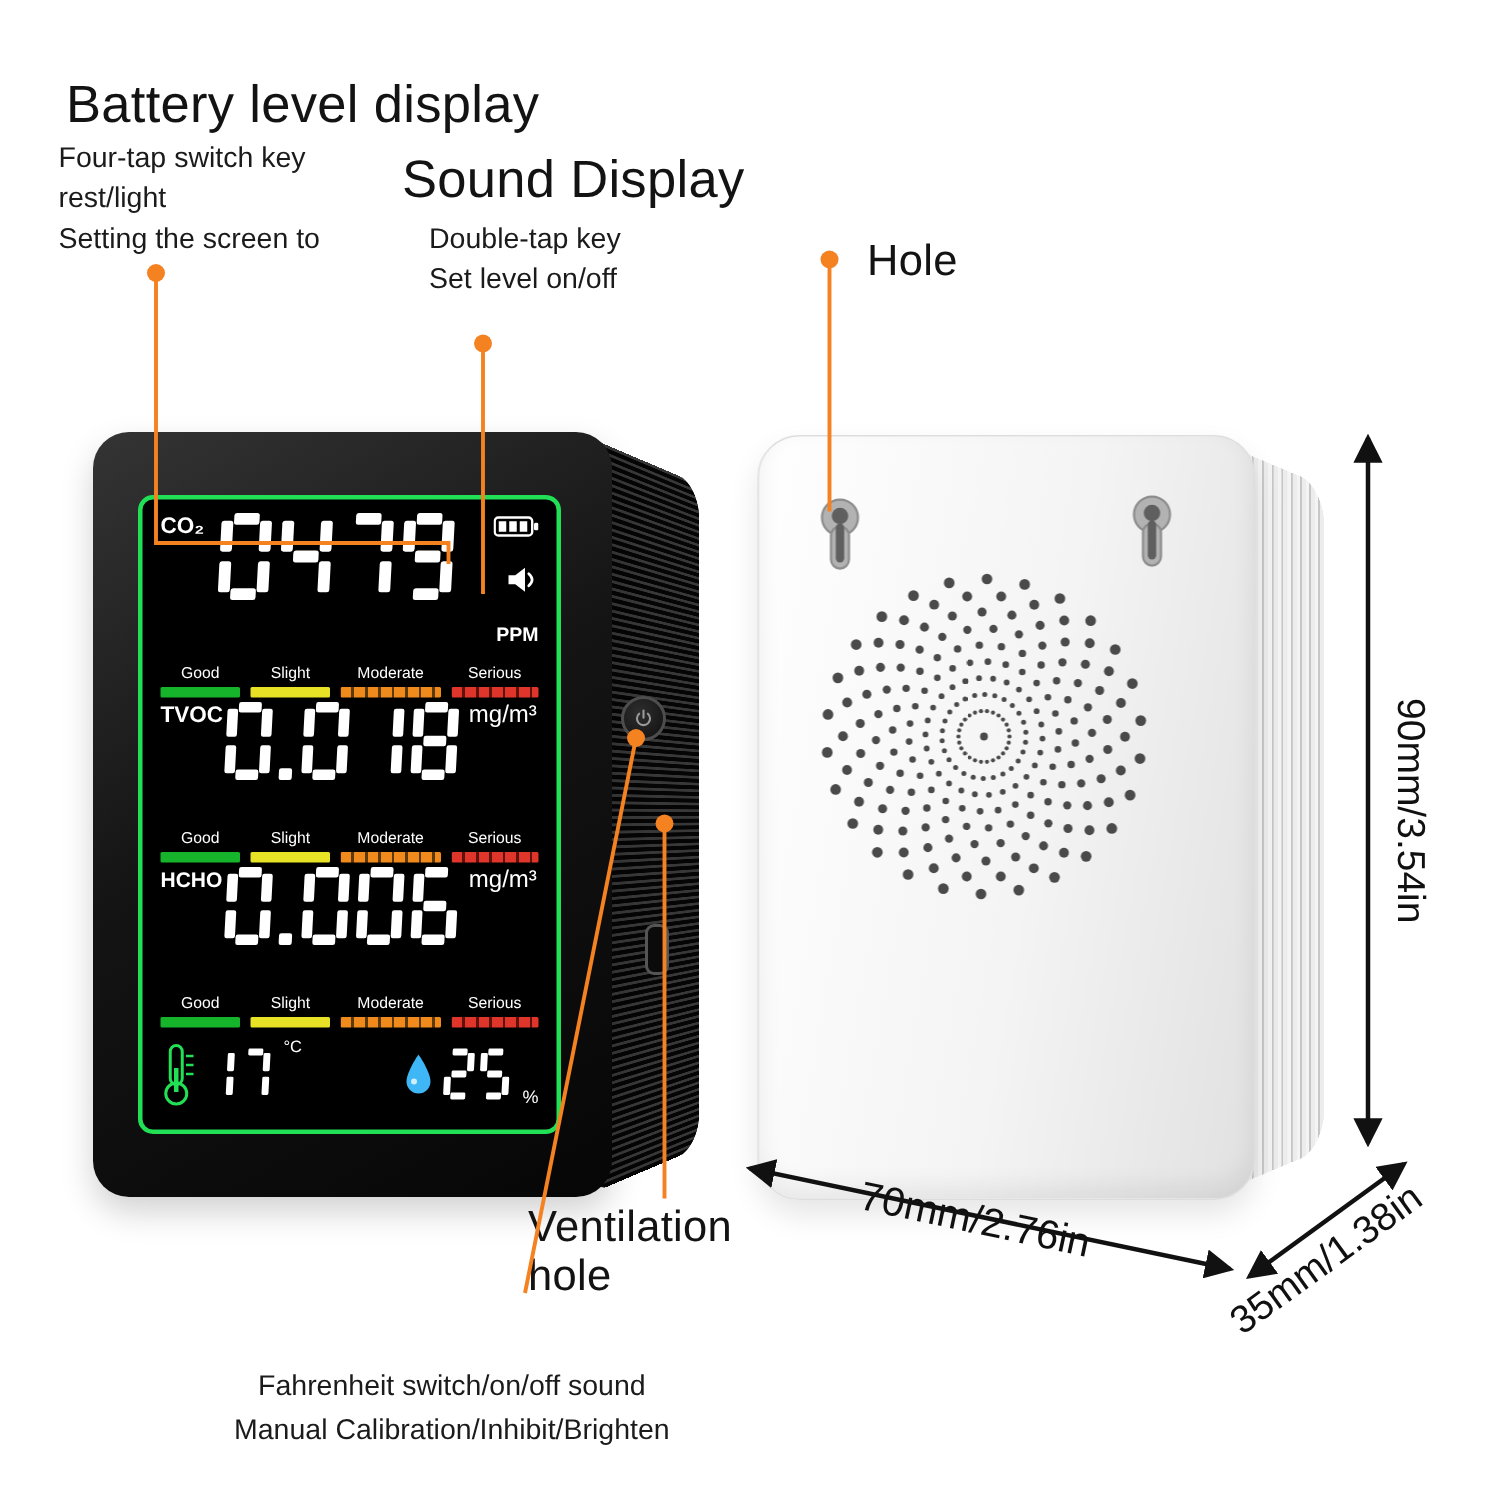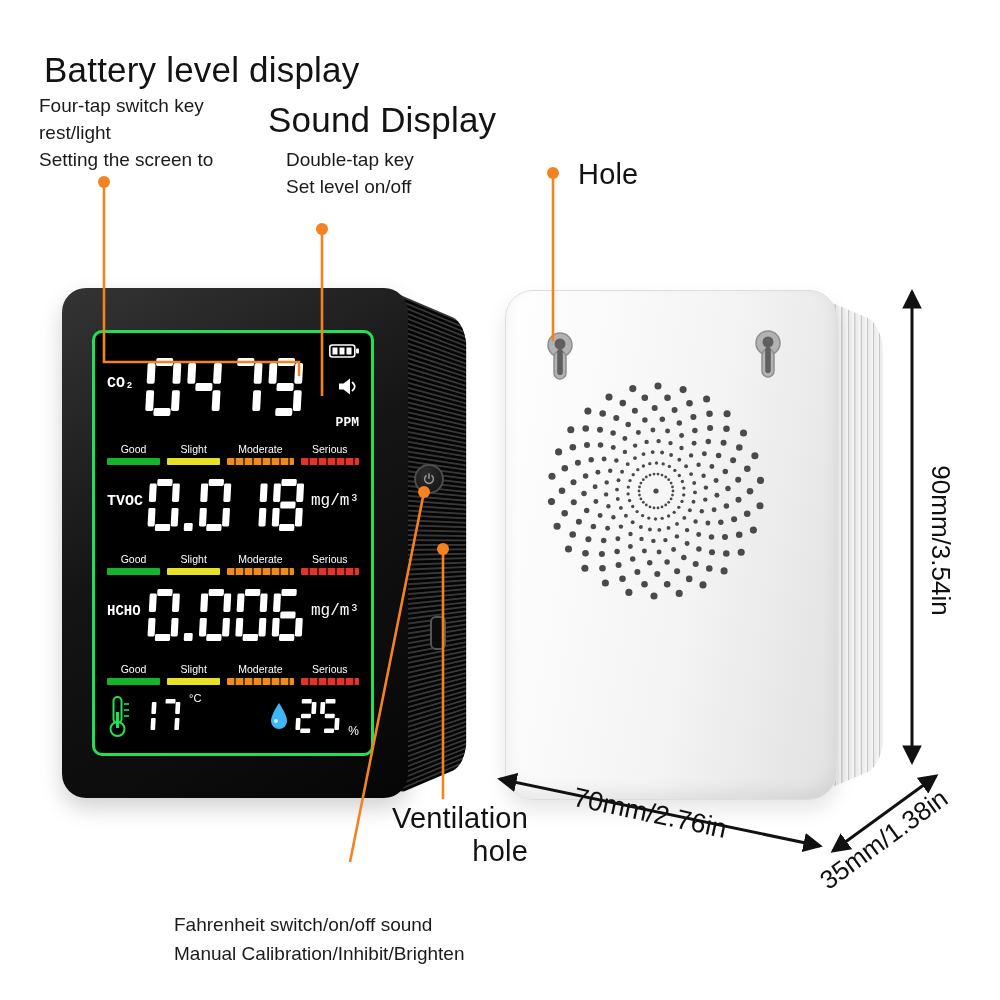--- a/index.html
+++ b/index.html
@@ -14,21 +14,21 @@
   .dev-black-side{left:398px;top:294px;width:120px;height:500px;
     border-radius:4px 26px 26px 10px;
     background:repeating-linear-gradient(0deg,#050505 0 3px,#383838 3px 5px);
     transform:perspective(700px) rotateY(50deg);transform-origin:left center;}
   .dev-black-front{left:62px;top:288px;width:346px;height:510px;border-radius:24px;
     background:linear-gradient(150deg,#343434 0%,#141414 45%,#060606 100%);
     box-shadow:0 10px 22px rgba(0,0,0,.18);}
   .screen{position:absolute;left:30px;top:42px;width:282px;height:426px;box-sizing:border-box;
     border:3px solid #22e055;border-radius:10px;background:#000;padding:9px 12px;
     display:flex;flex-direction:column;justify-content:space-between;}
-  .row-main{display:flex;align-items:center;font-family:Liberation Mono, monospace;}
+  .row-main{display:flex;align-items:flex-start;}
   .gas-label{width:46px;color:#fff;font-weight:bold;font-size:15px;margin-bottom:8px;}
   .segwrap{flex:1;display:flex;justify-content:center;align-items:center;}
   .right-col{width:54px;align-self:stretch;display:flex;flex-direction:column;
     justify-content:space-between;align-items:flex-end;padding:2px 0;}
   .unit-ppm{color:#fff;font-weight:bold;font-size:13px;}
   .unit-mg{width:48px;color:#fff;font-size:16px;margin-bottom:8px;text-align:left;}
   .scale-row{display:flex;gap:7px;height:30px;align-items:flex-end;}
   .scale-cell{display:flex;flex-direction:column;justify-content:flex-end;}
   .scale-label{color:#fff;font-size:10.5px;text-align:center;margin-bottom:3px;white-space:nowrap;}
   .scale-bar{height:7px;border-radius:1px;}
@@ -553,26 +553,26 @@
         <circle cx="183.9" cy="169.3" r="1.94" fill="#4a4a4a"></circle>
         <circle cx="181.1" cy="189.1" r="2.21" fill="#4a4a4a"></circle>
         <circle cx="167.6" cy="208.4" r="2.48" fill="#4a4a4a"></circle>
         <circle cx="143.7" cy="221.7" r="2.75" fill="#4a4a4a"></circle>
         <circle cx="112.6" cy="224.1" r="3.02" fill="#4a4a4a"></circle>
         <circle cx="79.5" cy="212.2" r="3.29" fill="#4a4a4a"></circle>
         <circle cx="51.1" cy="185.3" r="3.56" fill="#4a4a4a"></circle>
       </svg>
   </div>
 
-  <div class="abs" style="left:352px;top:802px;width:176px;text-align:right;">
+  <div class="abs" style="left:352px;top:802px;width:176px;text-align:left;">
     <div class="anno-title" style="font-size:29px;line-height:33px;">Ventilation</div>
     <div class="anno-title" style="font-size:29px;line-height:33px;">hole</div>
   </div>
 
-  <div class="abs" style="left:174px;top:910px;">
+  <div class="abs" style="left:156px;top:910px;text-align:center;">
     <div class="anno-sub" style="line-height:29px;">Fahrenheit switch/on/off sound</div>
     <div class="anno-sub" style="line-height:29px;">Manual Calibration/Inhibit/Brighten</div>
   </div>
 
   <div class="abs dim-label" style="left:540px;top:798px;width:220px;text-align:center;transform:rotate(12deg);font-size:27px;">70mm/2.76in</div>
   <div class="abs dim-label" style="left:794px;top:824px;width:180px;text-align:center;transform:rotate(-36deg);">35mm/1.38in</div>
   <div class="abs dim-label" style="left:956px;top:428px;width:225px;transform:rotate(90deg);transform-origin:0 0;text-align:center;">90mm/3.54in</div>
 
   <svg class="abs overlay" width="1000" height="1000" viewBox="0 0 1000 1000">
     <defs>

